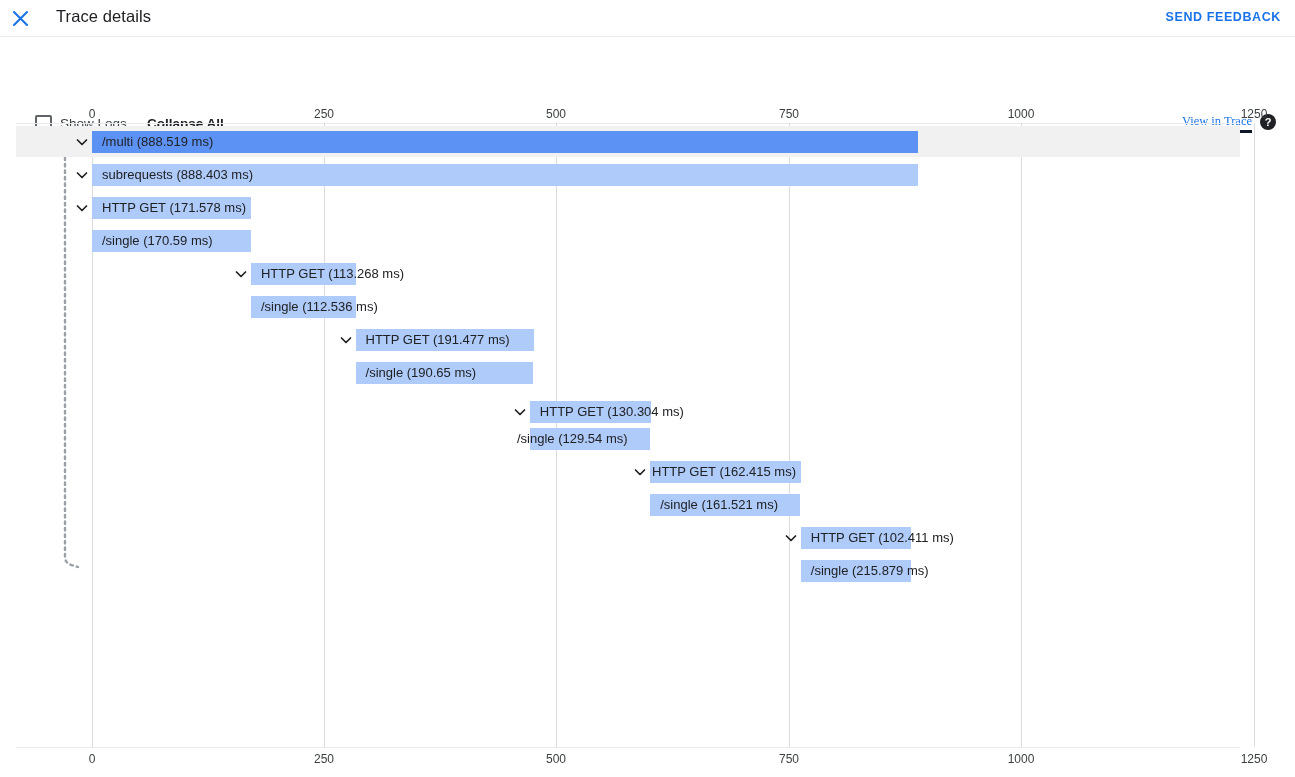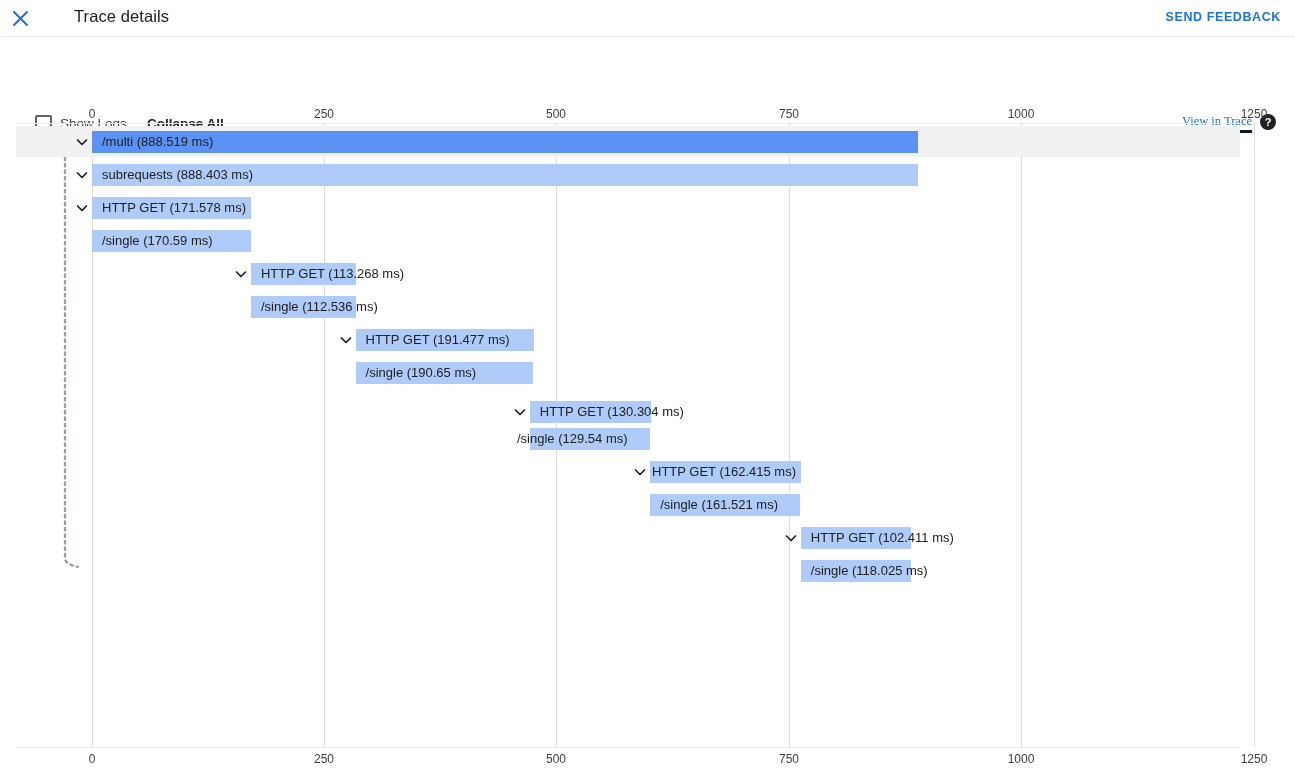--- a/index.html
+++ b/index.html
@@ -29,21 +29,20 @@
   }
   #close-btn svg { display: block; }
   #page-title {
     position: absolute;
     left: 56px; top: 7px;
     font-size: 16.5px;
     font-weight: 400;
     color: #202124;
     letter-spacing: .1px;
     white-space: nowrap;
-    margin-left: 18px;
   }
   #send-feedback {
     position: absolute;
     right: 14px; top: 10px;
     font-size: 12.5px;
     font-weight: 600;
     letter-spacing: .6px;
     color: #1a73e8;
     cursor: pointer;
     white-space: nowrap;
@@ -312,16 +311,16 @@
       </div>
       <div class="row" style="top: 422px;">
         <div class="chevron" style="left: 783.82px;"><svg width="14" height="14" viewBox="0 0 14 14">
             <path d="M2.5 5 L7 9.5 L11.5 5" stroke="#202124" stroke-width="1.7" fill="none" stroke-linecap="round" stroke-linejoin="round"></path>
           </svg></div>
         <div class="bar" style="left: 800.82px; width: 110.568px;"></div>
         <div class="bar-label" style="left: 800.82px;">HTTP GET (102.411 ms)</div>
       </div>
       <div class="row" style="top: 455px;">
         <div class="bar" style="left: 800.82px; width: 109.716px;"></div>
-        <div class="bar-label" style="left: 800.82px;">/single (118.025 ms)</div>
+        <div class="bar-label" style="left: 800.82px;">/single (215.879 ms)</div>
       </div>
     </div>
 </div>
 
 </body></html>

